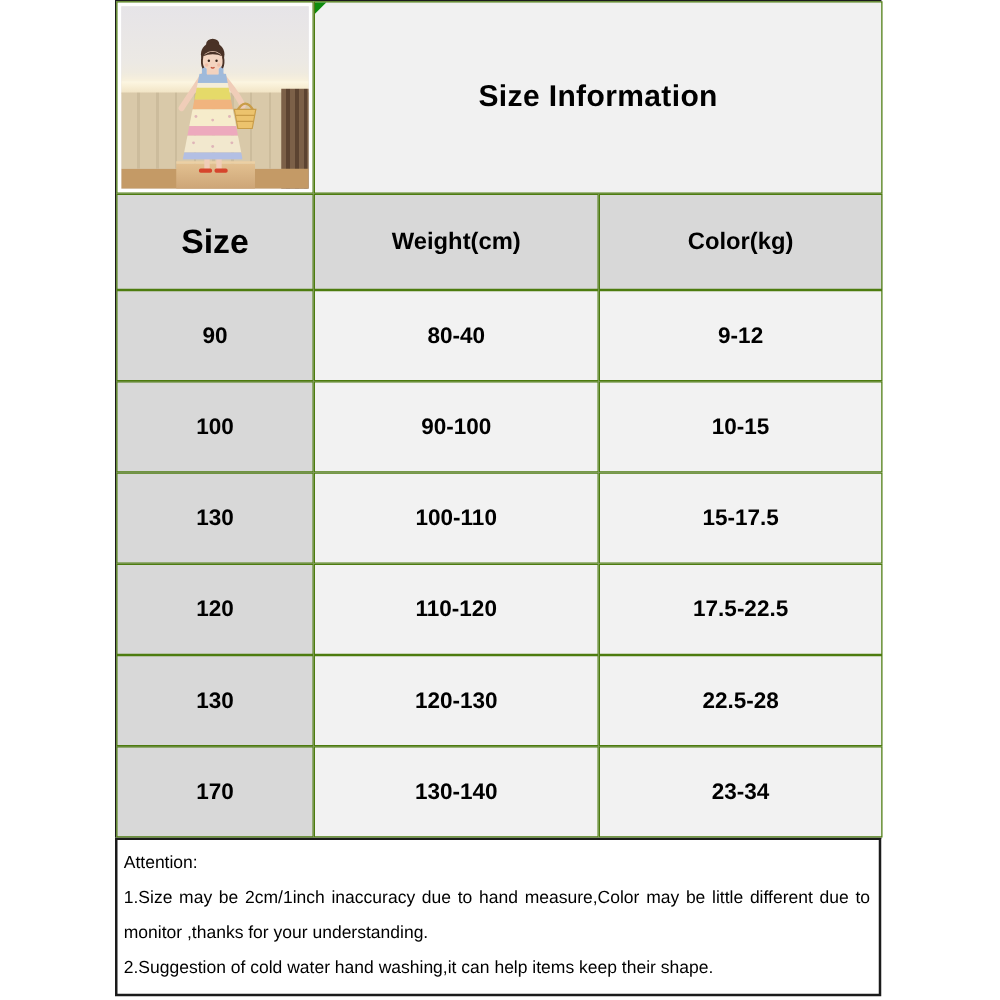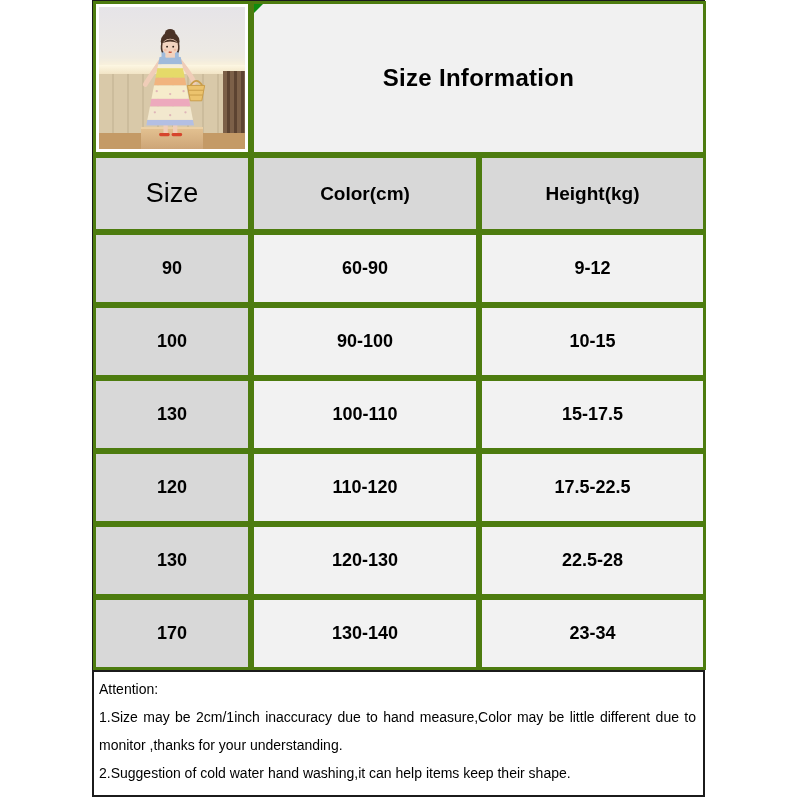--- a/index.html
+++ b/index.html
@@ -6,34 +6,34 @@
   body{width:800px;height:800px;position:relative;font-family:"Liberation Sans",sans-serif;color:#000;}
   .sheet{position:absolute;left:92px;top:0;width:613px;}
   .grid{
     display:grid;
     grid-template-columns:158px 228px 227px;
     grid-template-rows:154px 77px repeat(6,73px);
     border:1px solid #1b1b1b;
     background:#1b1b1b;
   }
   .cell{
-    border:3px solid #4d7c0f;
+    border:1px solid #4d7c0f;
     box-sizing:border-box;
     display:flex;align-items:center;justify-content:center;
     text-align:center;
   }
   .gray{background:#d8d8d8;}
   .light{background:#f2f2f2;}
   .title-cell{grid-column:2/4;position:relative;background:#f1f1f1;}
   .title{font-size:24px;font-weight:bold;letter-spacing:0.3px;}
   .corner-marker{
     position:absolute;top:0;left:0;width:0;height:0;
     border-top:9px solid #0e8c0e;border-right:9px solid transparent;
   }
-  .col-size{font-size:27px;font-weight:normal;}
+  .col-size{font-size:27px;font-weight:bold;}
   .col-head{font-size:19px;font-weight:bold;}
   .size-val{font-size:18px;font-weight:bold;}
   .data-val{font-size:18px;font-weight:bold;}
   .attention{
     box-sizing:border-box;width:613px;height:127px;
     border:2px solid #1b1b1b;margin-top:-1px;background:#fff;
     padding:3px 7px 0 5px;
     font-size:14px;line-height:28px;
   }
   .attention .just{text-align:justify;}
@@ -125,25 +125,25 @@
         </svg>
       </div>
     </div>
 
     <div class="cell title-cell">
       <span class="corner-marker"></span>
       <span class="title">Size Information</span>
     </div>
 
     <div class="cell gray col-size">Size</div>
-    <div class="cell gray col-head">Color(cm)</div>
-    <div class="cell gray col-head">Height(kg)</div>
+    <div class="cell gray col-head">Weight(cm)</div>
+    <div class="cell gray col-head">Color(kg)</div>
 
     <div class="cell gray size-val">90</div>
-    <div class="cell light data-val">60-90</div>
+    <div class="cell light data-val">80-40</div>
     <div class="cell light data-val">9-12</div>
 
     <div class="cell gray size-val">100</div>
     <div class="cell light data-val">90-100</div>
     <div class="cell light data-val">10-15</div>
 
     <div class="cell gray size-val">130</div>
     <div class="cell light data-val">100-110</div>
     <div class="cell light data-val">15-17.5</div>
 

